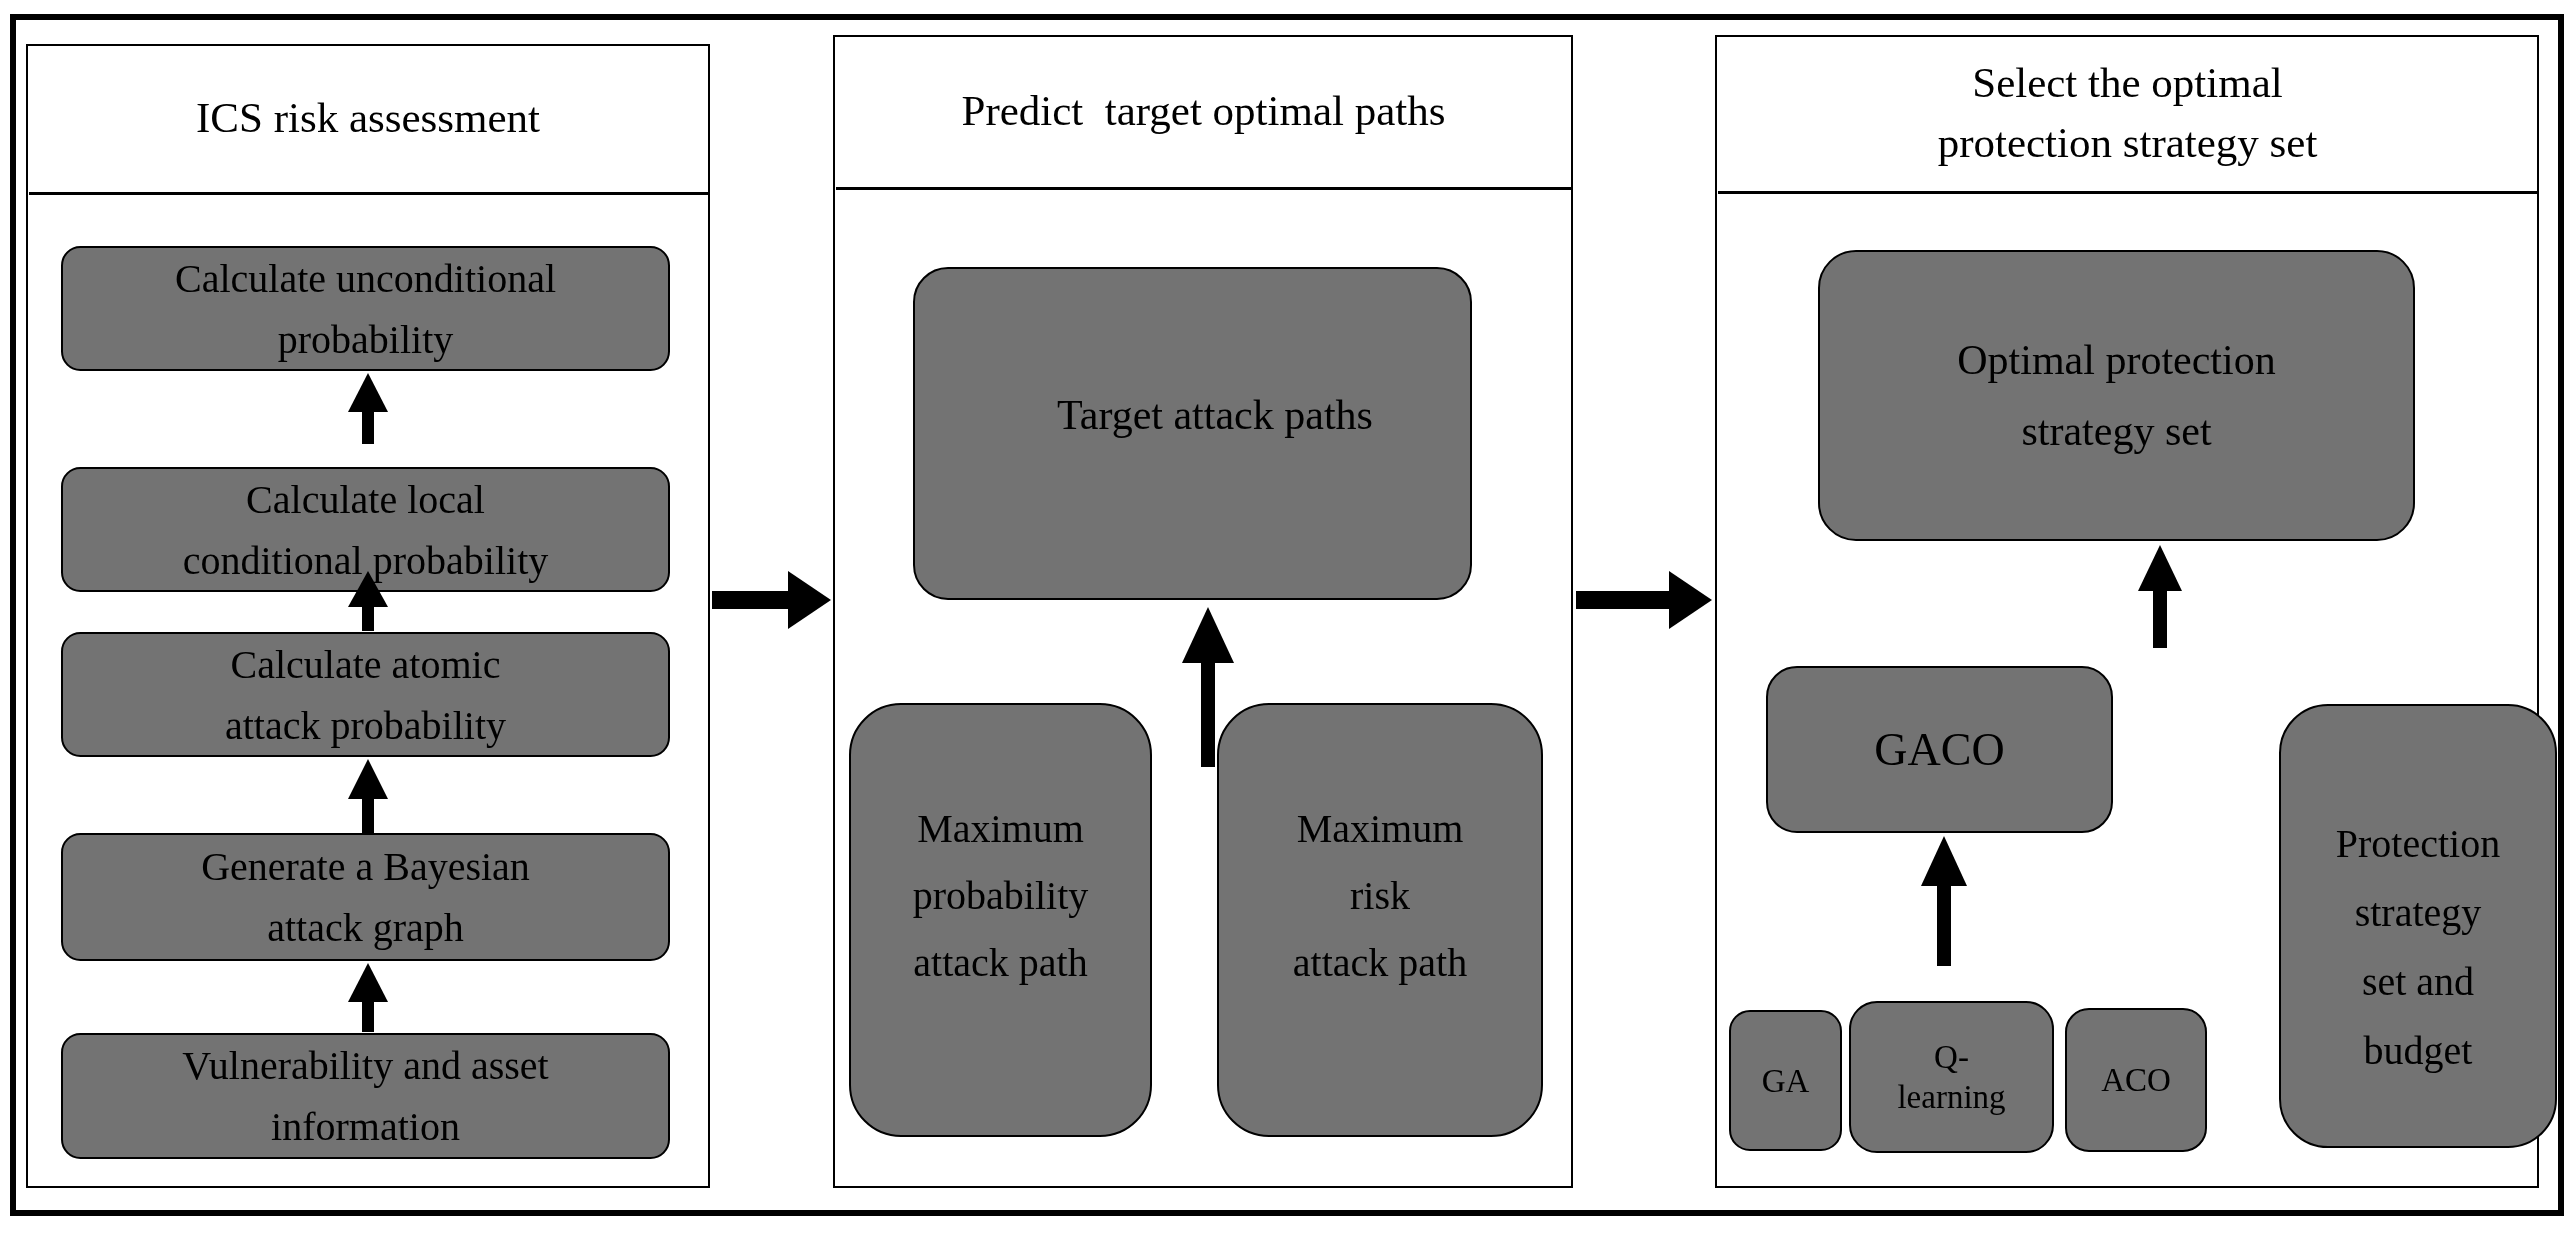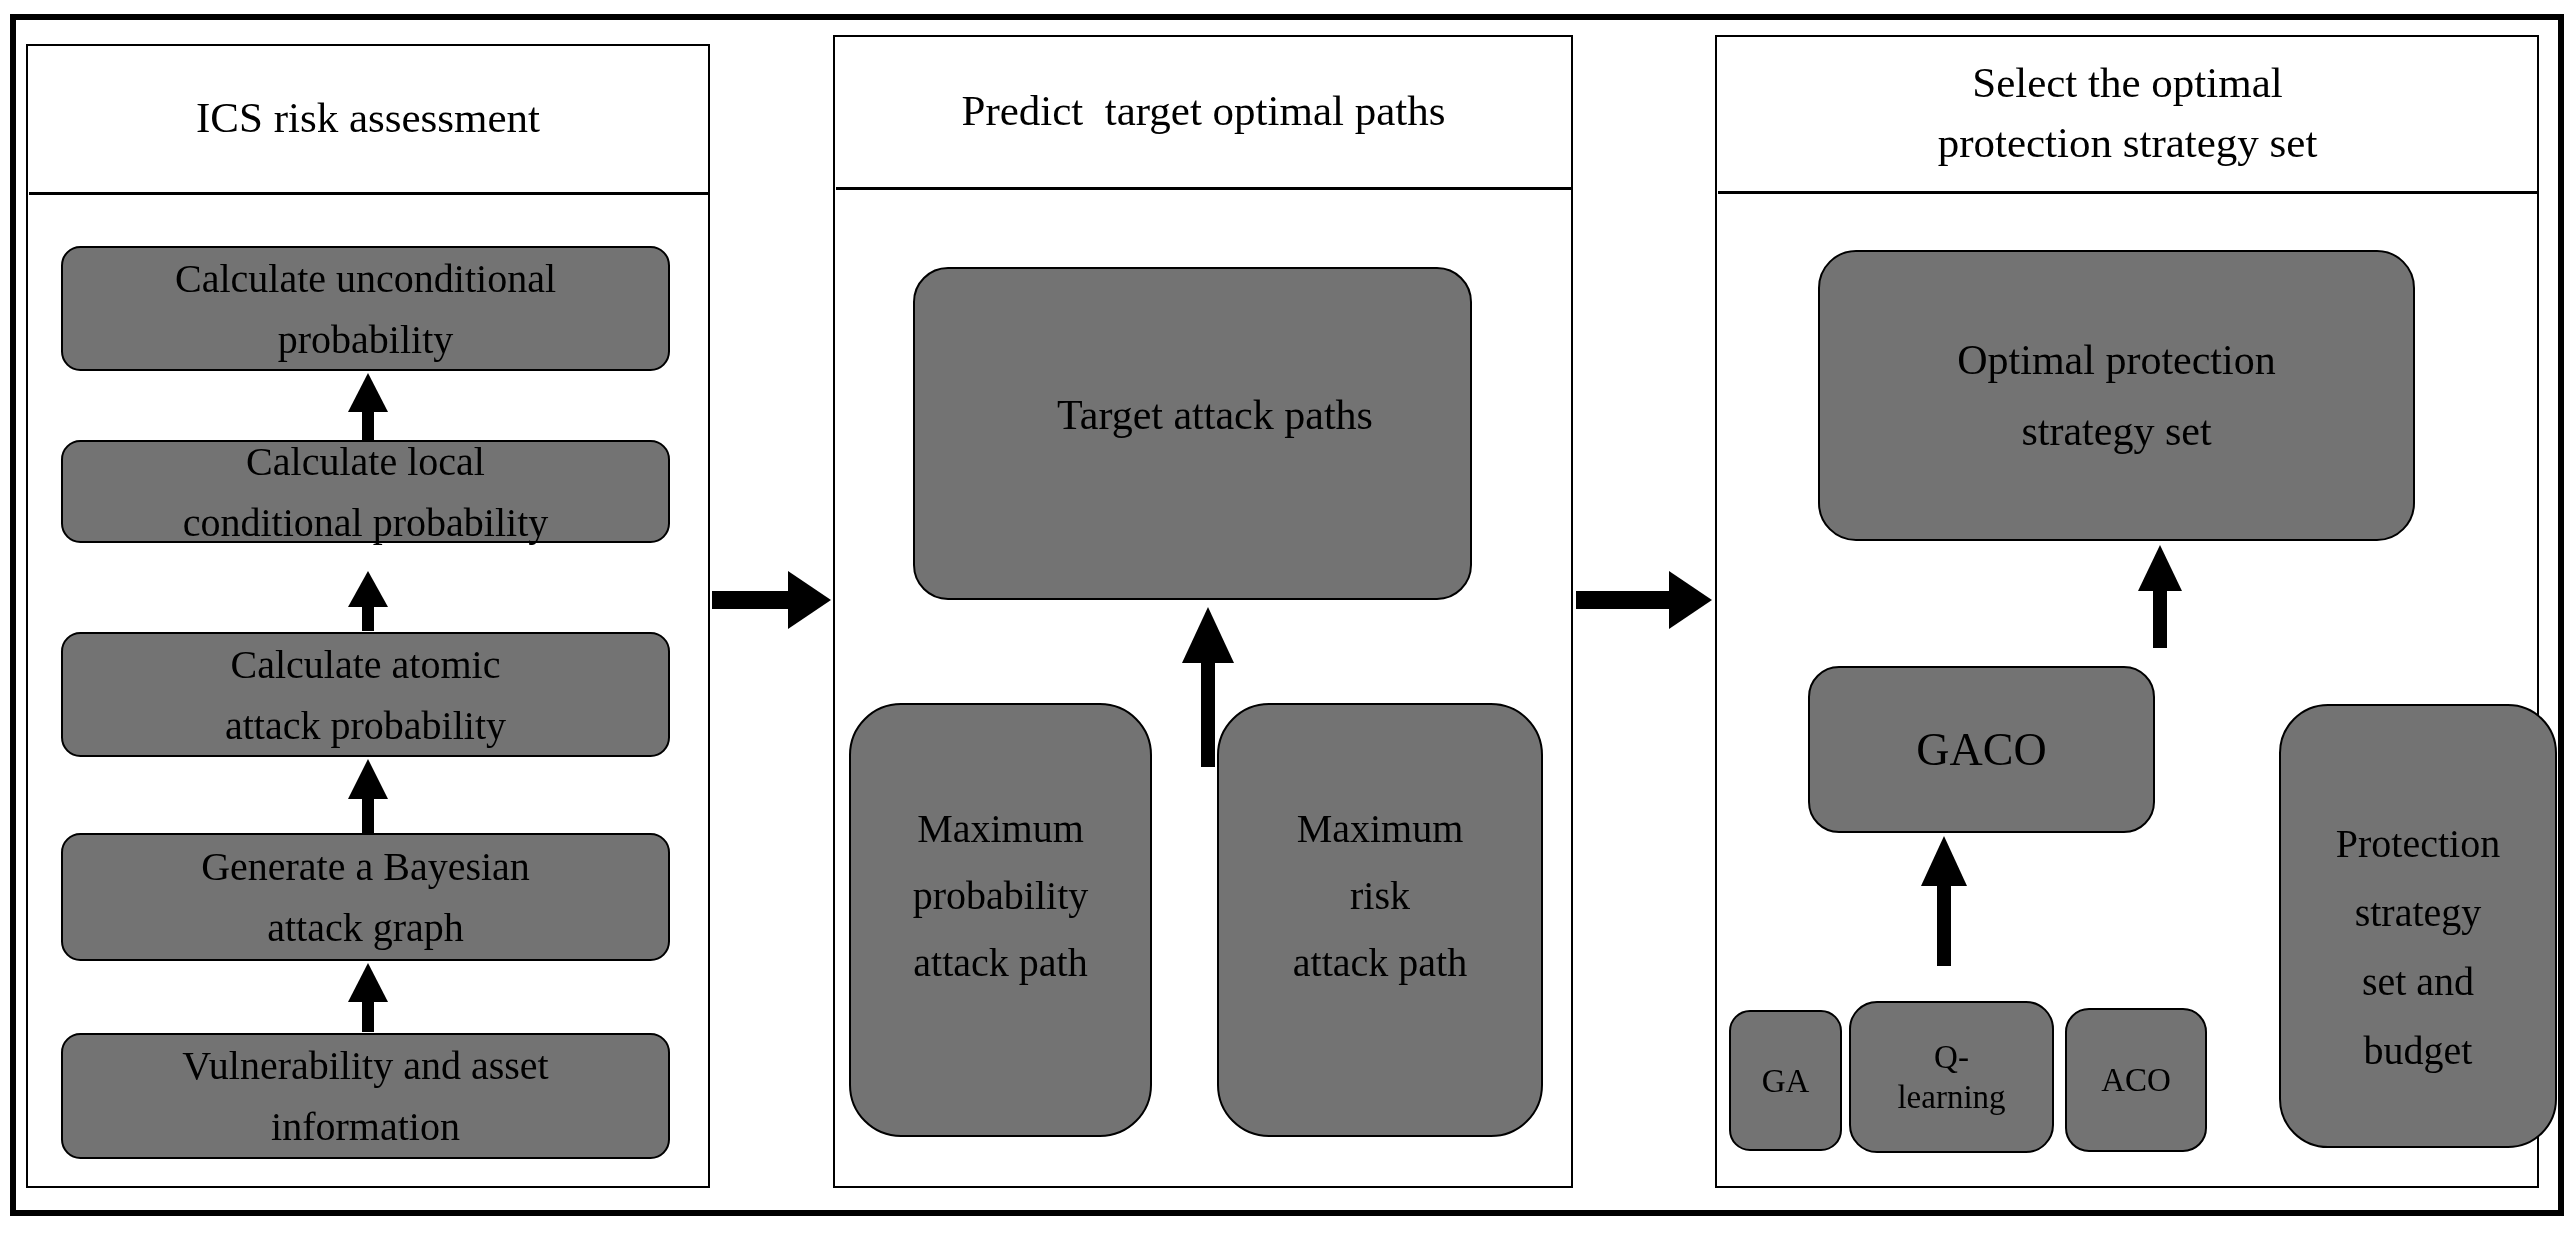--- a/index.html
+++ b/index.html
@@ -21,21 +21,21 @@
   .node{
     border:2.8px solid #000;background:#737373;
     display:flex;align-items:center;justify-content:center;
     text-align:center;white-space:pre-wrap;
   }
   .thin{border-width:2.1px;}
   .lp-box{font-size:40px;line-height:61px;border-radius:19.4px;}
   .target-box{font-size:42px;line-height:62px;border-radius:35px;padding-bottom:38px;padding-left:45px;}
   .tall-box{font-size:40px;line-height:67px;border-radius:52px;padding-bottom:49px;}
   .optimal-box{font-size:42px;line-height:71px;border-radius:38px;}
-  .gaco-box{font-size:46px;border-radius:31px;margin-left:42px;}
+  .gaco-box{font-size:46px;border-radius:31px;}
   .mini-box{font-size:33px;line-height:40px;}
   .protect-box{font-size:40px;line-height:69px;border-radius:49px;padding-top:42px;margin-left:44px;}
   
   .arrow-up{display:flex;flex-direction:column;align-items:center;}
   .arrow-up .head{width:0;height:0;border-style:solid;border-color:transparent;border-bottom-color:#000;}
   .arrow-up .shaft{flex:1;background:#000;}
   .arrow-right{display:flex;flex-direction:row;align-items:center;}
   .arrow-right .shaft{flex:1;height:18px;background:#000;}
   .arrow-right .head{width:0;height:0;border-style:solid;border-color:transparent;border-left-color:#000;}
 </style>
@@ -50,21 +50,21 @@
   <div class="abs title" style="left:28.5px;top:46px;width:679px;height:143px;">ICS risk assessment</div>
   <div class="abs sep" style="left:28.5px;top:192px;width:679px;height:2.8px;"></div>
 
   <div class="abs node lp-box" style="left:61px;top:246px;width:609px;height:125px;">Calculate unconditional
 probability</div>
   <div class="abs arrow-up" style="left:347px;top:373px;width:42px;height:71px;">
     <div class="head" style="border-width:0 20px 39px 20px;"></div>
       <div class="shaft" style="width:12.5px;"></div>
   </div>
 
-  <div class="abs node lp-box" style="left:61px;top:440px;width:609px;height:103px;">Calculate local
+  <div class="abs node lp-box" style="left:61px;top:467px;width:609px;height:125px;">Calculate local
 conditional probability</div>
   <div class="abs arrow-up" style="left:347px;top:571px;width:42px;height:60px;">
     <div class="head" style="border-width:0 20px 36px 20px;"></div>
       <div class="shaft" style="width:12.5px;"></div>
   </div>
 
   <div class="abs node lp-box" style="left:61px;top:632px;width:609px;height:125px;">Calculate atomic
 attack probability</div>
   <div class="abs arrow-up" style="left:347px;top:759px;width:42px;height:74px;">
     <div class="head" style="border-width:0 20px 40px 20px;"></div>

